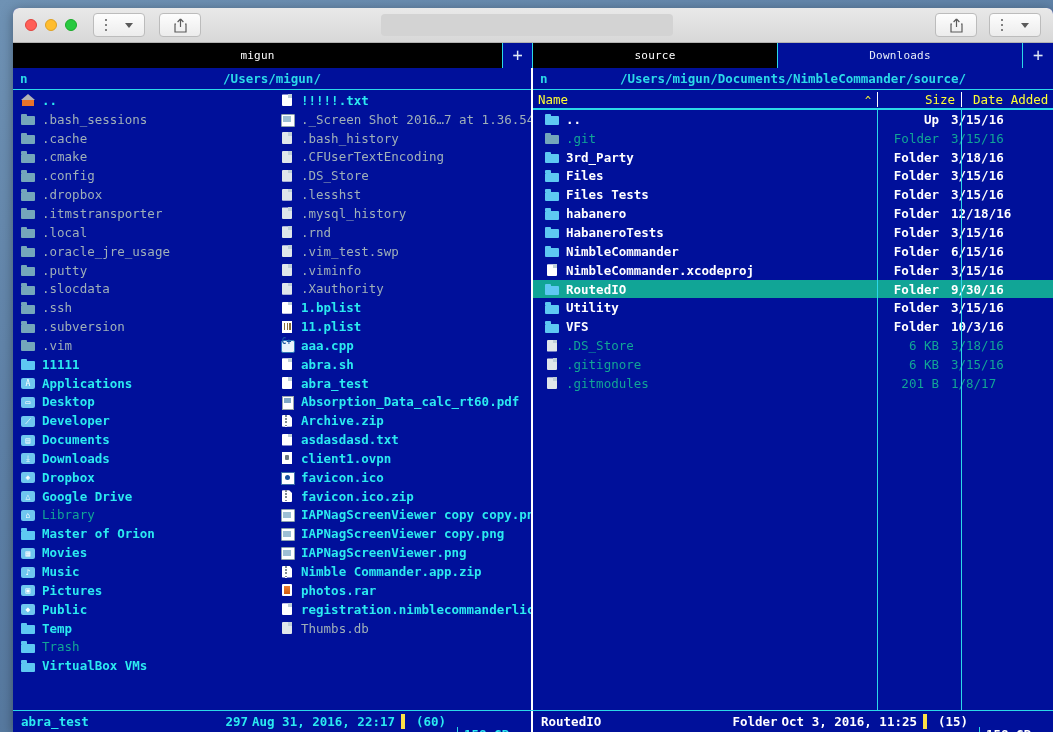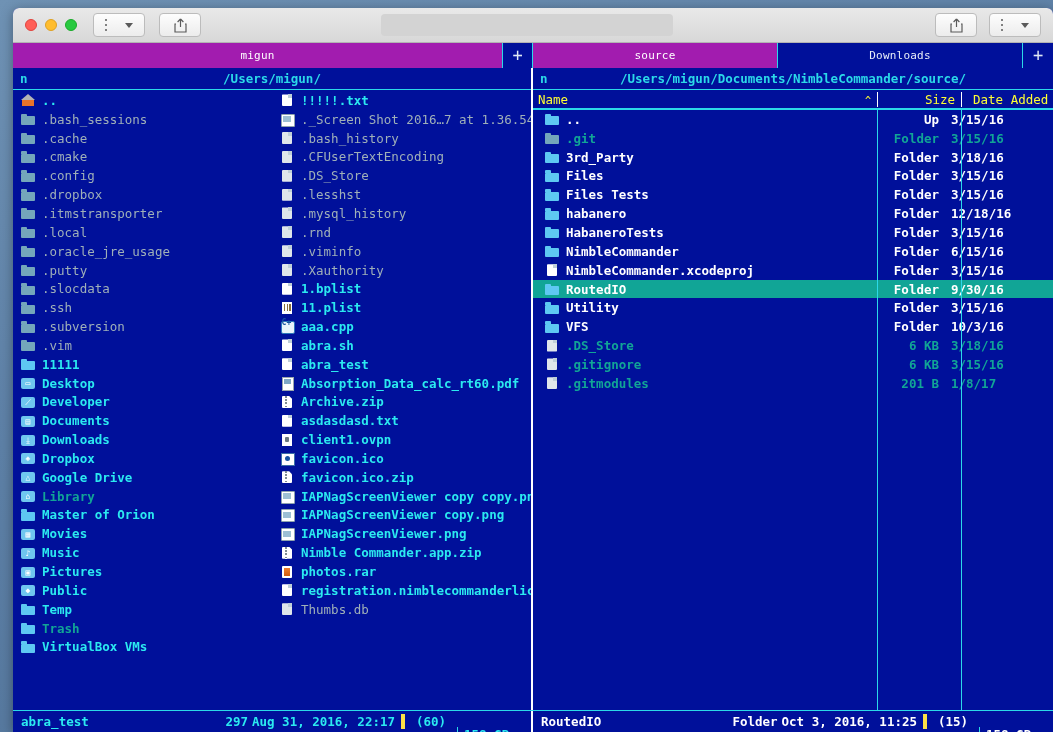--- a/index.html
+++ b/index.html
@@ -63,21 +63,21 @@
 
   
   .tabbar{ display:flex; height:25px; background:#00109a; }
   .tabside{ display:flex; width:50%; }
   .tab{
     flex:1; display:flex;align-items:center;justify-content:center;
     font-size:11px; color:#e8eef8; letter-spacing:.2px;
     border-right:1px solid #2bd9e8; background:#00109a;
     height:25px; overflow:hidden; white-space:nowrap;
   }
-  .tab.active{ background:#a21caf; color:#ffffff; }
+  .tab.active{ background:#000000; color:#ffffff; }
   .tabplus{
     width:30px; display:flex;align-items:center;justify-content:center;
     color:#dfe8f5; font-size:17px; line-height:1; background:#00109a;
     border-right:1px solid #2bd9e8;
   }
   .tabside.right .tabplus{ border-right:none; }
 
   
   .panels{ display:flex; height:calc(724px - 35px - 25px - 22px); }
   .panel{ width:50%; position:relative; background:#00109a; overflow:hidden; }
@@ -97,21 +97,21 @@
   .bcol.c1{ border-right:0px; }
   .row{
     height:18.85px; display:flex; align-items:center;
     font-size:12.5px; white-space:nowrap; padding-left:8px; gap:7px;
   }
   .row .nm{ overflow:hidden; text-overflow:clip; }
 
   
   .c-bright{ color:#2beaf0; font-weight:bold; }
   .c-dim{ color:#9fb0b8; }
-  .c-green{ color:#11a596; font-weight:bold; }
+  .c-green{ color:#11a596; font-weight:normal; }
   .c-white{ color:#ffffff; font-weight:bold; }
   .c-sel{ color:#ffffff; font-weight:bold; }
 
   
   .ic{ width:14px;height:14px; flex:0 0 14px; position:relative; display:inline-block;}
   .ic.folder::before{
     content:""; position:absolute; left:0;top:4px;width:14px;height:9px;
     background:#5ec8f2; border-radius:1px 1px 1px 1px;
   }
   .ic.folder::after{
@@ -369,20 +369,24 @@
               </div>
               <div class="row">
                 <span class="ic folder dim"></span>
                 <span class="nm c-dim">.vim</span>
               </div>
               <div class="row">
                 <span class="ic folder"></span>
                 <span class="nm c-bright">11111</span>
               </div>
               <div class="row">
+                <span class="ic sf" data-g="A"></span>
+                <span class="nm c-bright">Applications</span>
+              </div>
+              <div class="row">
                 <span class="ic sf" data-g="▭"></span>
                 <span class="nm c-bright">Desktop</span>
               </div>
               <div class="row">
                 <span class="ic sf" data-g="⟋"></span>
                 <span class="nm c-bright">Developer</span>
               </div>
               <div class="row">
                 <span class="ic sf" data-g="▤"></span>
                 <span class="nm c-bright">Documents</span>
@@ -461,20 +465,24 @@
                 <span class="ic doc dim"></span>
                 <span class="nm c-dim">.lesshst</span>
               </div>
               <div class="row">
                 <span class="ic doc dim"></span>
                 <span class="nm c-dim">.mysql_history</span>
               </div>
               <div class="row">
                 <span class="ic doc dim"></span>
                 <span class="nm c-dim">.rnd</span>
+              </div>
+              <div class="row">
+                <span class="ic doc dim"></span>
+                <span class="nm c-dim">.vim_test.swp</span>
               </div>
               <div class="row">
                 <span class="ic doc dim"></span>
                 <span class="nm c-dim">.viminfo</span>
               </div>
               <div class="row">
                 <span class="ic doc dim"></span>
                 <span class="nm c-dim">.Xauthority</span>
               </div>
               <div class="row">

